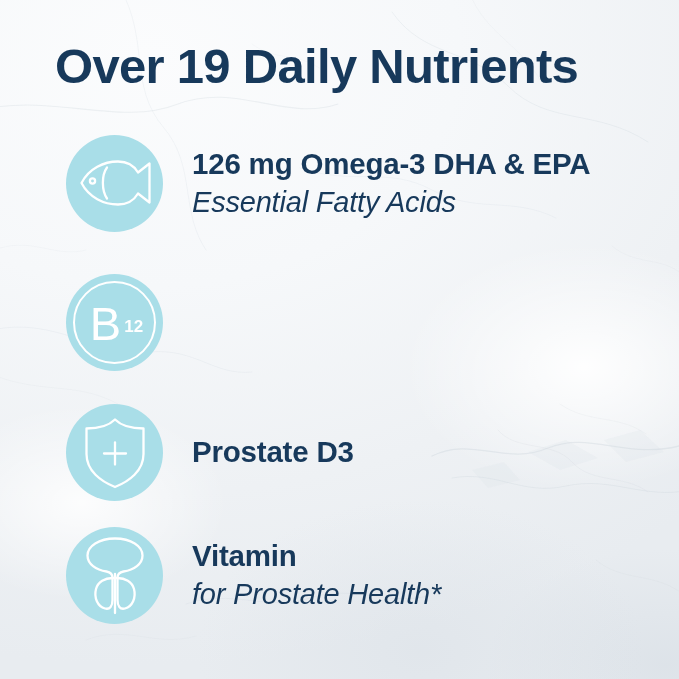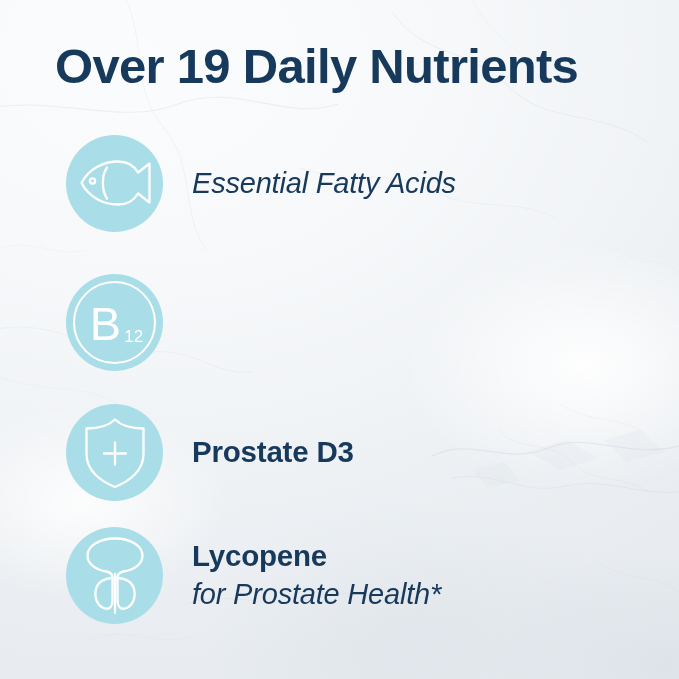--- a/index.html
+++ b/index.html
@@ -112,23 +112,23 @@
   }
   .b12-letter {
     font-size: 47px;
     line-height: 47px;
     font-weight: 300;
     letter-spacing: 0px;
   }
   .b12-sub {
     font-size: 17px;
     line-height: 17px;
-    font-weight: normal;
+    font-weight: bold;
     margin-left: 3px;
-    margin-bottom: 2px;
+    margin-bottom: 12px;
   }
 
   .row-text {
     flex: 1 1 auto;
     margin-left: 29px;
     color: #17395b;
   }
   .row-line1 {
     font-size: 29.5px;
     line-height: 38px;
@@ -187,20 +187,21 @@
         <g fill="none" stroke="#ffffff" stroke-width="2.3" stroke-linecap="round" stroke-linejoin="round">
           <path d="M5.5 28 C 13 13.5, 28 6.5, 42 6.5 C 52 6.5, 58.5 11.5, 62 17.5
                    L 73.5 8.5 L 73.5 47.5 L 62 38.5
                    C 58.5 44.5, 52 49.5, 42 49.5 C 28 49.5, 13 42.5, 5.5 28 Z"></path>
           <path d="M31 12.5 C 25.5 20, 25.5 35.5, 31 43.5"></path>
           <circle cx="16.5" cy="26" r="2.6"></circle>
         </g>
       </svg>
     </div>
     <div class="row-text">
+      <div class="row-line1">126 mg Omega-3 DHA &amp; EPA</div>
       <div class="row-line2">Essential Fatty Acids</div>
     </div>
   </div>
 
   <div class="row row-2">
     <div class="icon-badge b12-badge">
       <div class="b12-inner-ring"></div>
       <div class="b12-text">
         <span class="b12-letter">B</span>
         <span class="b12-sub">12</span>
@@ -240,18 +241,18 @@
                    C 29 75.8, 31.5 72, 31.5 66 Z"></path>
 
           <path d="M36.5 44 C 44 44, 51 47.5, 53 55 C 55.2 63.5, 51.5 72.5, 44 74.5
                    C 39 75.8, 36.5 72, 36.5 66 Z"></path>
 
           <path d="M34 40 L 34 79"></path>
         </g>
       </svg>
     </div>
     <div class="row-text">
-      <div class="row-line1">Lycopene</div>
+      <div class="row-line1">Vitamin</div>
       <div class="row-line2">for Prostate Health*</div>
     </div>
   </div>
 
 </div>
 
 </body></html>

